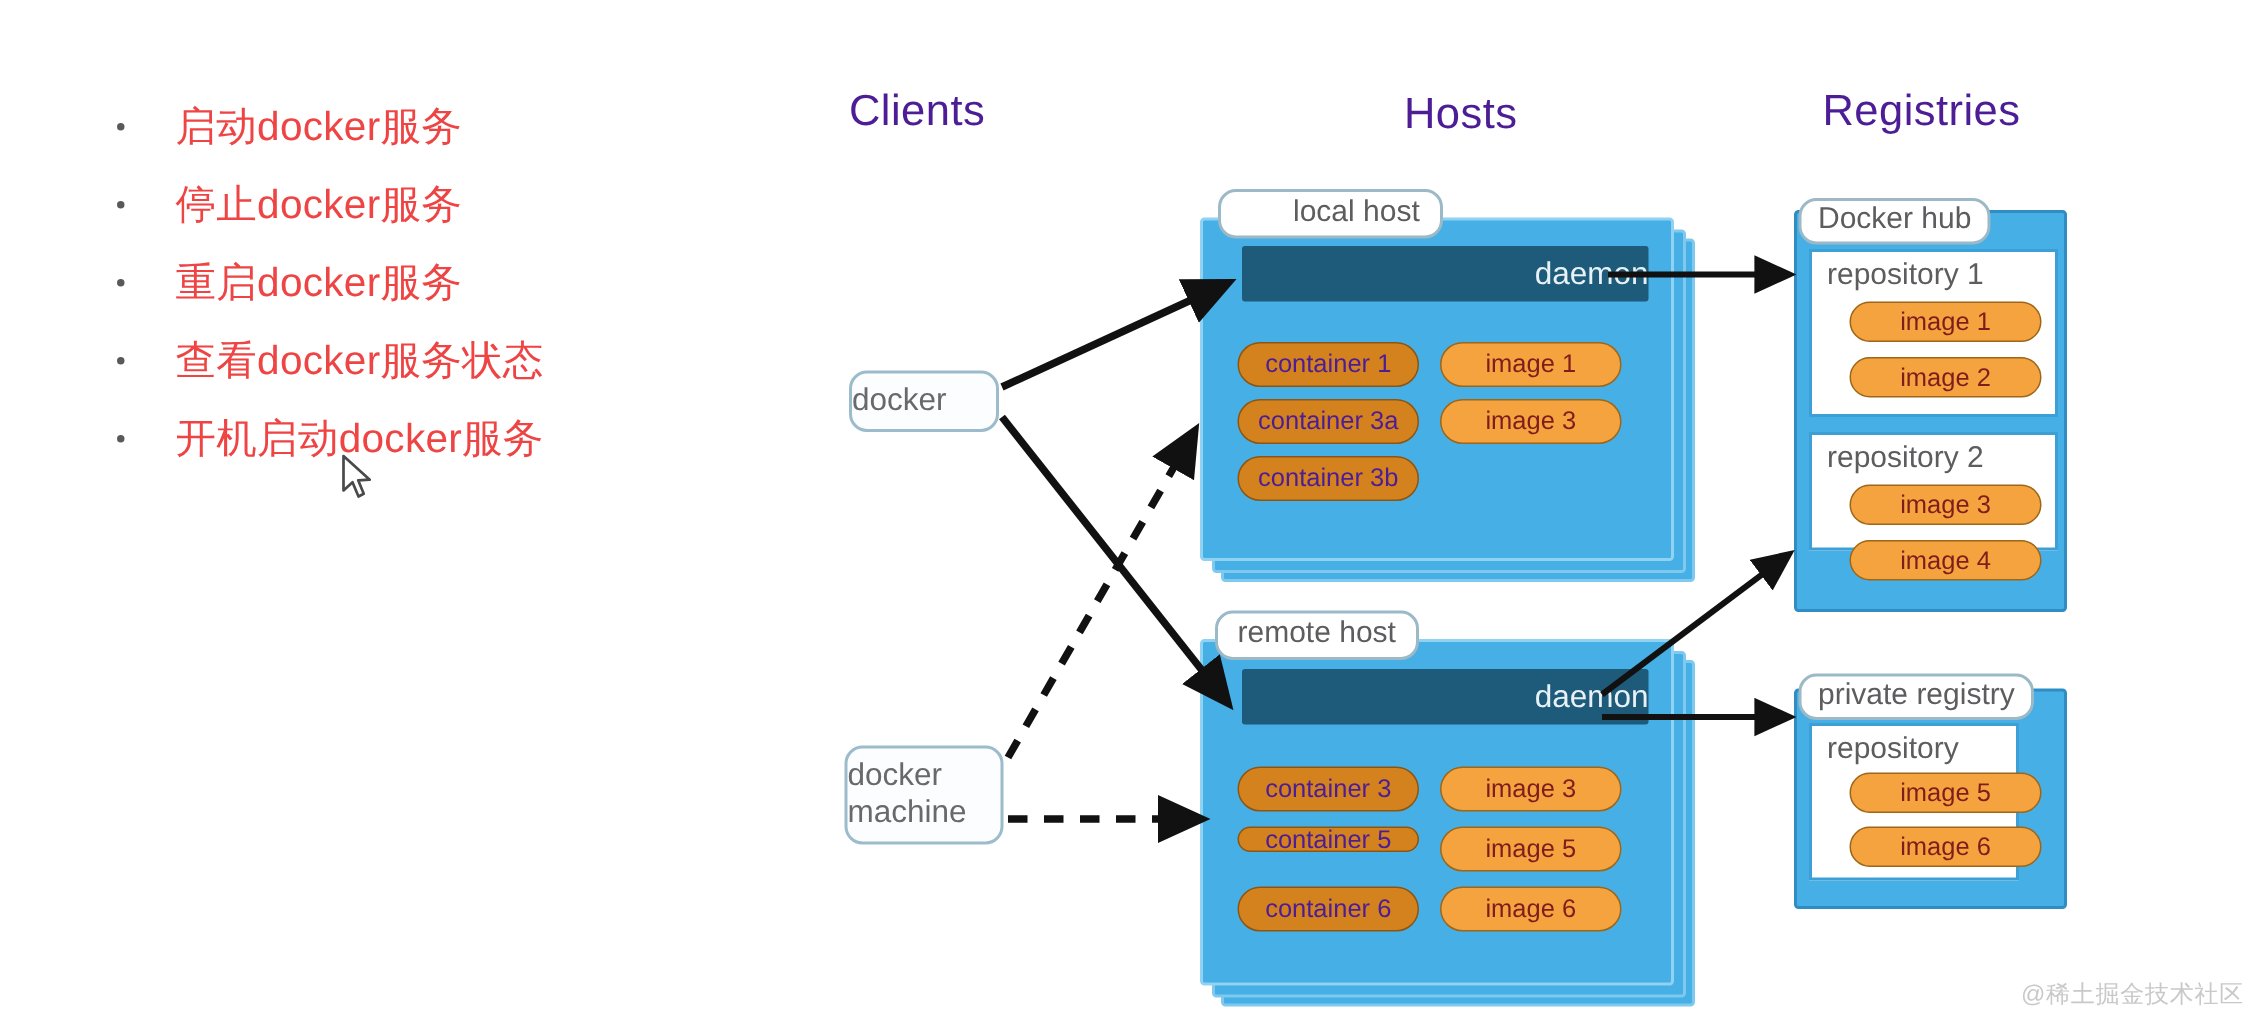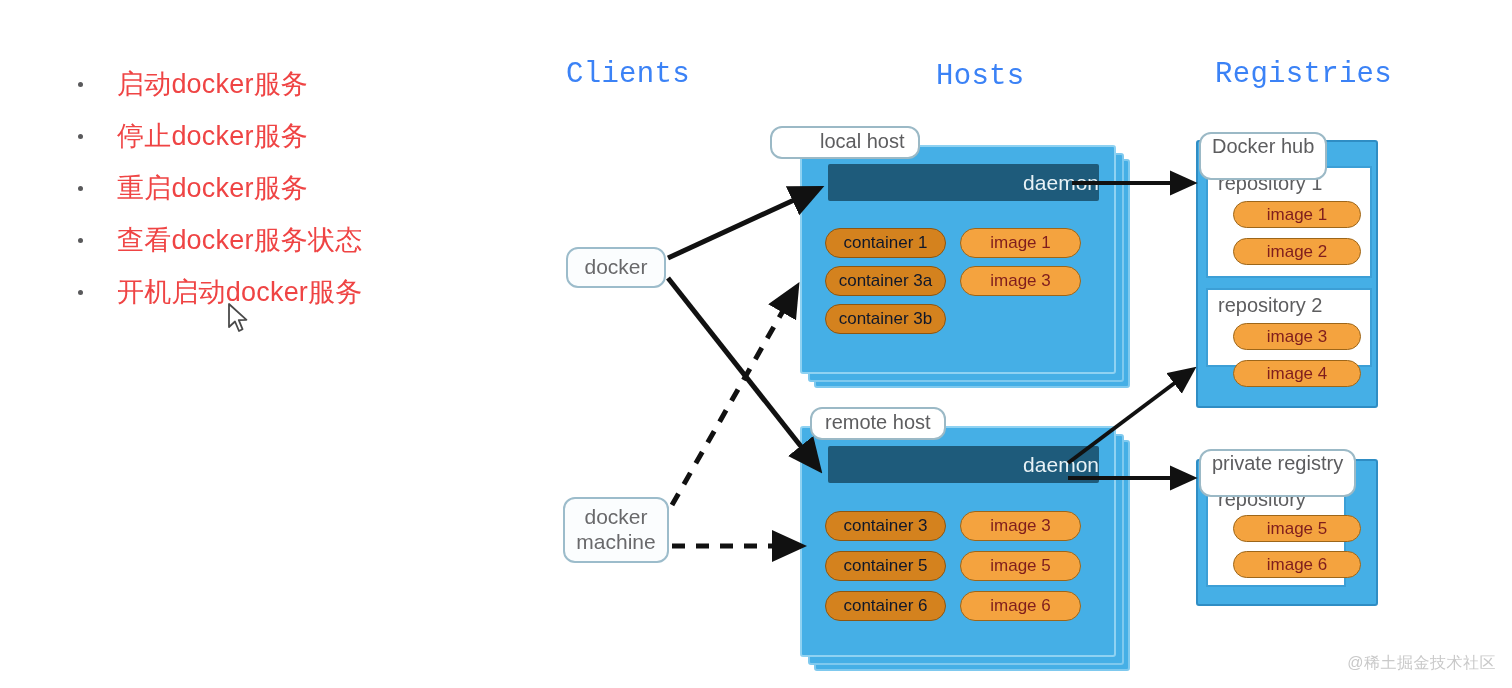--- a/index.html
+++ b/index.html
@@ -52,40 +52,39 @@
     left: 228px;
     top: 303px;
     width: 22px;
     height: 32px;
   }
 
   
   .col-heading {
     position: absolute;
     font-size: 29px;
-    color: #3b82f6;
+    color: #4c1d95;
     letter-spacing: 0.3px;
     white-space: nowrap;
-    font-family: Liberation Mono, monospace;
   }
   #heading-clients  { left: 566px;  top: 58px; }
   #heading-hosts    { left: 936px;  top: 60px; }
   #heading-registries { left: 1215px; top: 58px; }
 
   
   .client-node {
     position: absolute;
     background: #fbfdfe;
     border: 2px solid #9cbccb;
     border-radius: 12px;
     color: #69696b;
     font-size: 21px;
     display: flex;
     flex-direction: column;
-    align-items: center;
+    align-items: flex-start;
     justify-content: center;
     line-height: 1.18;
     text-align: center;
     box-sizing: border-box;
   }
   #client-docker {
     left: 566px; top: 247px;
     width: 100px; height: 41px;
   }
   #client-docker-machine {
@@ -129,21 +128,21 @@
     font-size: 21px;
     display: flex;
     align-items: center;
     justify-content: flex-end;
     border-radius: 2px;
     z-index: 5;
   }
   .pill {
     position: absolute;
     border-radius: 15px;
-    color: #0f172a;
+    color: #4c1d95;
     font-size: 17px;
     display: flex;
     align-items: center;
     justify-content: center;
     box-sizing: border-box;
     z-index: 5;
     white-space: nowrap;
   }
   .pill.container {
     background: #d4821e;
@@ -163,21 +162,21 @@
     box-sizing: border-box;
     border-radius: 3px;
   }
   .registry-label {
     position: absolute;
     background: #ffffff;
     border: 2px solid #9bb9c6;
     border-radius: 12px;
     color: #5d5d5f;
     font-size: 20px;
-    padding: 1px 11px 20px 11px;
+    padding: 1px 11px 3px 11px;
     white-space: nowrap;
     z-index: 6;
   }
   .repo-box {
     position: absolute;
     background: #ffffff;
     border: 2px solid #3c9fd6;
     box-sizing: border-box;
     z-index: 4;
   }
@@ -274,35 +273,35 @@
         <span>container 3b</span>
       </div>
 
     <div class="pill image" style="left:160px; top:83px;  width:121px; height:30px;">
         <span>image 1</span>
       </div>
     <div class="pill image" style="left:160px; top:121px; width:121px; height:30px;">
         <span>image 3</span>
       </div>
   </div>
-  <div class="host-label" style="left:770px; top:126px;padding-left:48px;">local host</div>
+  <div class="host-label" style="left:812px; top:126px;padding-left:48px;">local host</div>
 
   <div class="host-stack" id="host-remote" style="left:800px; top:426px; width:330px; height:245px;">
     <div class="host-layer" style="left:14px; top:14px; width:316px; height:231px;"></div>
     <div class="host-layer" style="left:8px;  top:8px;  width:316px; height:231px;"></div>
     <div class="host-front" style="width:316px; height:231px;"></div>
 
     <div class="daemon-bar" style="left:28px; top:20px; width:271px; height:37px;">
       <span>daemon</span>
     </div>
 
     <div class="pill container" style="left:25px;  top:85px;  width:121px; height:30px;">
         <span>container 3</span>
       </div>
-    <div class="pill container" style="left:25px;  top:125px; width:121px; height:30px;">
+    <div class="pill container" style="left:25px;  top:125px; width:121px; height:17px;">
         <span>container 5</span>
       </div>
     <div class="pill container" style="left:25px;  top:165px; width:121px; height:30px;">
         <span>container 6</span>
       </div>
 
     <div class="pill image" style="left:160px; top:85px;  width:121px; height:30px;">
         <span>image 3</span>
       </div>
     <div class="pill image" style="left:160px; top:125px; width:121px; height:30px;">

